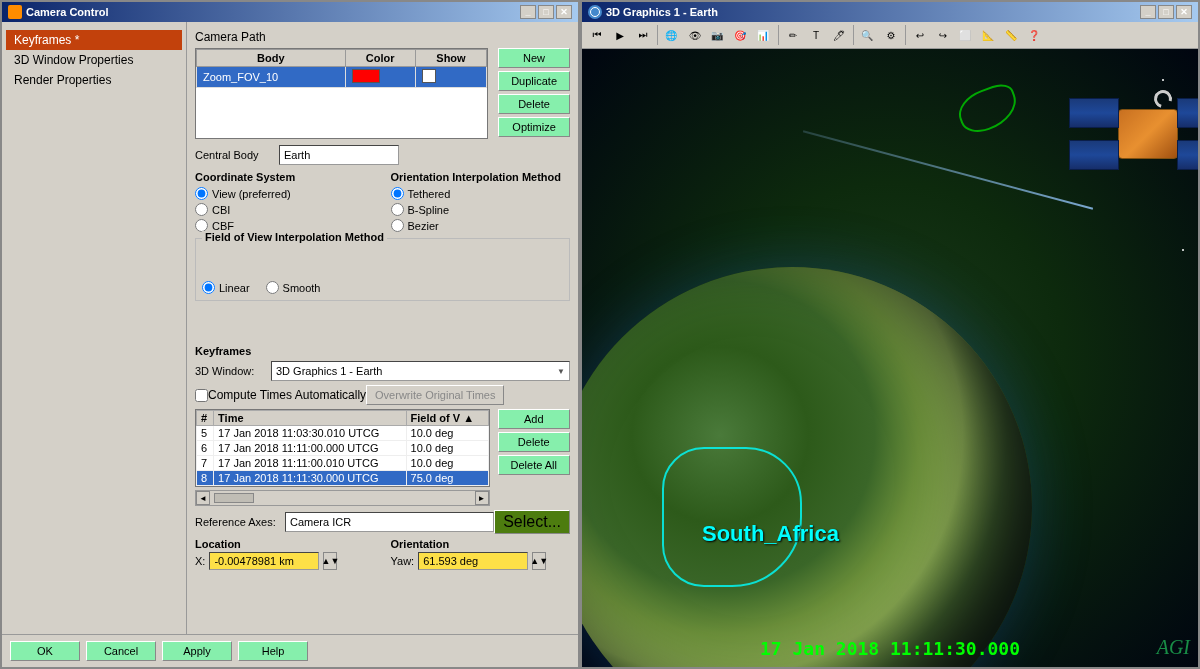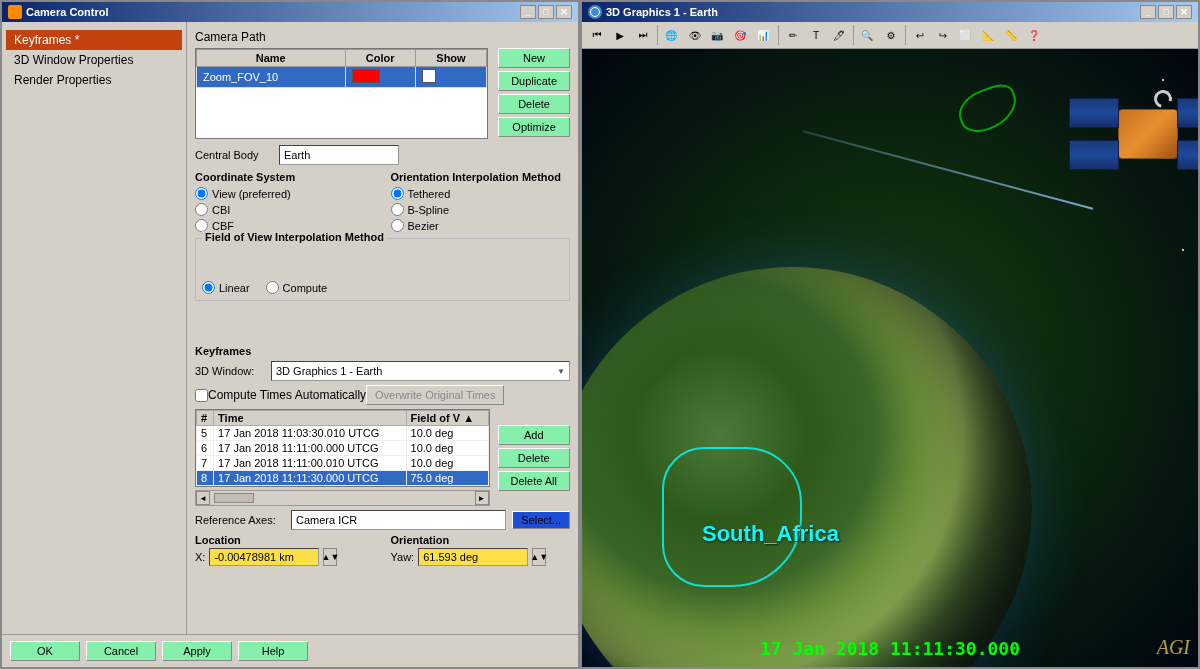--- a/index.html
+++ b/index.html
@@ -67,24 +67,24 @@
     .checkbox-row { display: flex; align-items: center; gap: 4px; font-size: 11px; margin-bottom: 3px; }
     .checkbox-row input[type=checkbox] { margin: 0; }
 
     
     .kf-table-container { border: 1px solid #777; background: white; margin-bottom: 4px; }
     .kf-table { width: 100%; border-collapse: collapse; }
     .kf-table th { background: #d4d0c8; border: 1px solid #aaa; padding: 1px 4px; font-size: 11px; font-weight: bold; text-align: left; }
     .kf-table td { border: 1px solid #eee; padding: 1px 4px; font-size: 11px; }
     .kf-table tr.selected td { background: #316ac5; color: white; }
 
-    .kf-right-btns { display: flex; flex-direction: column; gap: 3px; margin-left: 4px; justify-content: center; }
-
-    
-    .ref-row { display: flex; align-items: center; gap: 6px; margin-bottom: 4px; }
+    .kf-right-btns { display: flex; flex-direction: column; gap: 3px; margin-left: 4px; }
+
+    
+    .ref-row { display: flex; align-items: center; gap: 0; margin-bottom: 4px; }
     .ref-input { flex: 1; border: 1px inset #999; background: white; padding: 1px 4px; font-size: 11px; height: 20px; }
     .loc-section { display: flex; gap: 16px; }
     .loc-group { flex: 1; }
     .loc-title { font-size: 11px; font-weight: bold; }
     .loc-field { display: flex; align-items: center; gap: 4px; font-size: 11px; margin-top: 2px; }
     .loc-input { border: 1px inset #999; background: #fde047; padding: 1px 4px; font-size: 11px; height: 18px; width: 110px; }
     .spin-btn { width: 14px; height: 18px; background: #d4d0c8; border: 1px solid #888; font-size: 9px; display: flex; align-items: center; justify-content: center; cursor: pointer; }
 
     .bottom-bar { padding: 6px 8px; display: flex; gap: 6px; border-top: 1px solid #999; background: #d4d0c8; }
 
@@ -120,21 +120,21 @@
     .time-beam { position: absolute; top: 120px; right: 100px; width: 300px; height: 2px; background: linear-gradient(to left, rgba(150,200,255,0.8), rgba(150,200,255,0.2)); transform: rotate(15deg); }
 
     
     .timestamp { position: absolute; bottom: 8px; left: 50%; transform: translateX(-50%); color: #00ff00; font-size: 18px; font-weight: bold; font-family: monospace; }
     .agi-logo { position: absolute; bottom: 8px; right: 8px; color: #888; font-size: 10px; font-style: italic; opacity: 0.7; }
 
     
     .green-outline { position: absolute; top: 40px; right: 180px; width: 60px; height: 40px; border: 2px solid #00cc00; border-radius: 50% 30% 60% 40%; transform: rotate(-20deg); opacity: 0.8; }
 
     .overwrite-btn { padding: 3px 8px; background: #d4d0c8; border: 1px solid #888; border-top-color: #fff; border-left-color: #fff; cursor: pointer; font-size: 11px; color: #888; }
-    .select-btn { padding: 2px 8px; background: #1d4ed8; border: 1px solid #888; border-top-color: #fff; border-left-color: #fff; cursor: pointer; font-size: 11px; }
+    .select-btn { padding: 2px 8px; background: #4d7c0f; border: 1px solid #888; border-top-color: #fff; border-left-color: #fff; cursor: pointer; font-size: 16px; }
   </style>
 </head>
 <body>
 
 <div class="left-panel">
 
   <div class="title-bar">
     <div class="title-bar-left">
       <div class="title-bar-icon"></div>
       <span>Camera Control</span>
@@ -162,21 +162,21 @@
 
     <div class="main-content">
 
       <div class="camera-path-label">Camera Path</div>
       <div class="path-row">
         <div class="path-table-wrap">
           <div class="path-table-area">
             <table class="path-table">
               <thead>
                 <tr>
-                  <th>Name</th>
+                  <th>Body</th>
                   <th>Color</th>
                   <th>Show</th>
                 </tr>
               </thead>
               <tbody>
                 <tr class="selected">
                   <td>Zoom_FOV_10</td>
                   <td><div class="color-swatch"></div></td>
                   <td><div class="show-check"></div></td>
                 </tr>
@@ -237,21 +237,21 @@
 
       <div class="fov-section">
         <span class="fov-title">Field of View Interpolation Method</span>
         <div class="radio-group" style="flex-direction: row; gap: 16px; margin-top: 36px;">
           <label class="radio-row">
             <input type="radio" name="fov" checked="" style="">
             <span>Linear</span>
           </label>
           <label class="radio-row">
             <input type="radio" name="fov" style="">
-            <span>Compute</span>
+            <span>Smooth</span>
           </label>
         </div>
       </div>
 
       <div class="keyframes-section">
         <div class="section-label">Keyframes</div>
 
         <div class="kf-row">
           <span class="kf-label">3D Window:</span>
           <div class="dropdown" style="flex: 1; width: 160px;">
@@ -421,16 +421,16 @@
         <div class="solar-panel-bottom"></div>
         <div class="solar-panel-right-top"></div>
         <div class="solar-panel-right-bottom"></div>
         <div class="sat-dish"></div>
       </div>
     </div>
 
     <div class="timestamp">17 Jan 2018 11:11:30.000</div>
 
     <div class="agi-logo">
-      <span style="font-size: 20px; color: #fde047; font-style: italic; font-family: Georgia;">AGI</span>
+      <span style="font-size: 20px; color: #22c55e; font-style: italic; font-family: Georgia;">AGI</span>
     </div>
   </div>
 </div>
 
 </body></html>

